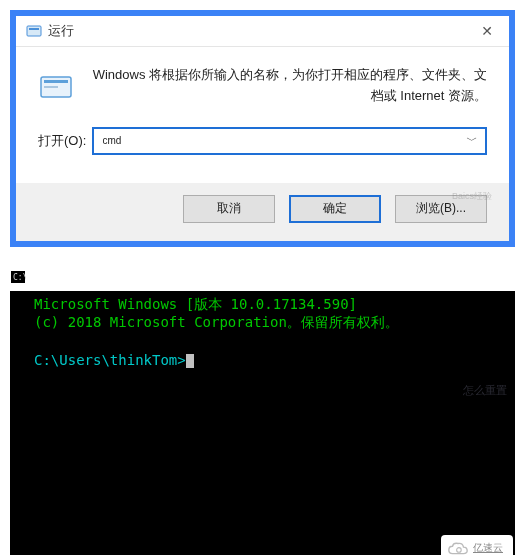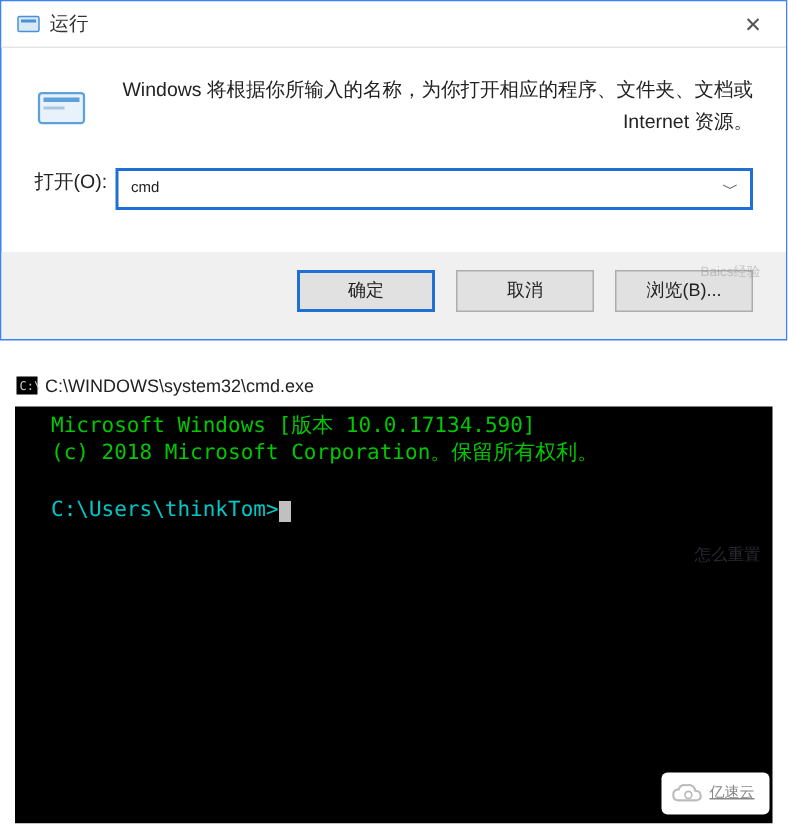--- a/index.html
+++ b/index.html
@@ -1,30 +1,30 @@
 <!DOCTYPE html>
 <html><head>
   <meta charset="utf-8">
   <style>
     * { margin: 0; padding: 0; box-sizing: border-box; }
     body { font-family: "Microsoft YaHei", "Segoe UI", Tahoma, sans-serif; background: #fff; width: 525px; font-size: 13px; }
 
-    .dialog { border: 1px solid #3b82f6; background: #fff; }
+    .dialog { border: 6px solid #3b82f6; margin: 10px; background: #fff; }
     .titlebar { display: flex; justify-content: space-between; align-items: center; background: #fff; padding: 6px 8px 6px 10px; border-bottom: 1px solid #e5e5e5; }
     .titlebar-left { display: flex; align-items: center; gap: 6px; }
     .title-icon { width: 16px; height: 16px; }
     .title-text { font-size: 13px; color: #333; }
     .close-btn { width: 28px; text-align: center; color: #555; font-size: 14px; cursor: pointer; }
 
     .body-area { padding: 18px 22px 8px 22px; }
     .desc-row { display: flex; gap: 14px; margin-bottom: 20px; text-align: right; }
     .run-icon { width: 36px; height: 36px; flex-shrink: 0; margin-top: 4px; }
     .desc-text { font-size: 13px; color: #222; line-height: 1.6; }
 
-    .input-row { display: flex; align-items: flex-start; gap: 6px; margin-bottom: 8px; }
+    .input-row { display: flex; align-items: center; gap: 6px; margin-bottom: 8px; }
     .open-label { font-size: 13px; color: #222; white-space: nowrap; }
     .combo { flex: 1; display: flex; align-items: center; border: 2px solid #1e6fd6; background: #fff; height: 28px; padding: 0 4px 0 8px; }
     .combo-input { flex: 1; border: none; outline: none; font-size: 10px; color: #222; background: transparent; }
     .chevron { width: 18px; text-align: center; color: #555; font-size: 11px; }
 
     .button-row { padding: 12px 22px 18px 22px; background: #f0f0f0; display: flex; justify-content: flex-end; gap: 14px; margin-top: 12px; }
     .btn { min-width: 92px; height: 28px; background: #e1e1e1; border: 1px solid #adadad; font-size: 12px; color: #222; cursor: pointer; display: flex; align-items: center; justify-content: center; position: relative; }
     .btn.primary { border: 2px solid #1e6fd6; }
     .watermark-btn { position: absolute; top: -6px; right: -6px; font-size: 9px; color: rgba(120,120,120,0.35); pointer-events: none; }
 
@@ -69,40 +69,39 @@
     <div class="input-row">
       <span class="open-label">打开(O):</span>
       <div class="combo">
         <input class="combo-input" type="text" value="cmd" style="">
         <span class="chevron">﹀</span>
       </div>
     </div>
   </div>
 
   <div class="button-row">
+    <div class="btn">
+          <span>取消</span>
+        </div>
     <div class="btn primary">
           <span>确定</span>
-        </div>
-    <div class="btn">
-          <span>取消</span>
         </div>
     <div class="btn">
       <span>浏览(B)...</span>
       <span class="watermark-btn">Baics经验</span>
     </div>
   </div>
 </div>
 
 <div class="cmd-window">
   <div class="cmd-titlebar">
     <svg class="cmd-logo" viewBox="0 0 16 16">
       <rect x="1" y="2" width="14" height="12" fill="#000"></rect>
       <text x="3" y="11" font-size="8" fill="#ccc" font-family="monospace">C:\</text>
     </svg>
-    <span>C:\WINDOWS\system32\cmd.exe</span>
   </div>
   <div class="terminal">
     <div>Microsoft Windows [版本 10.0.17134.590]</div>
     <div>(c) 2018 Microsoft Corporation。保留所有权利。</div>
     <div>&nbsp;</div>
     <div><span class="cyan">C:\Users\thinkTom&gt;</span><span class="cursor"></span></div>
     <div class="watermark-term">怎么重置</div>
   </div>
 </div>
 

